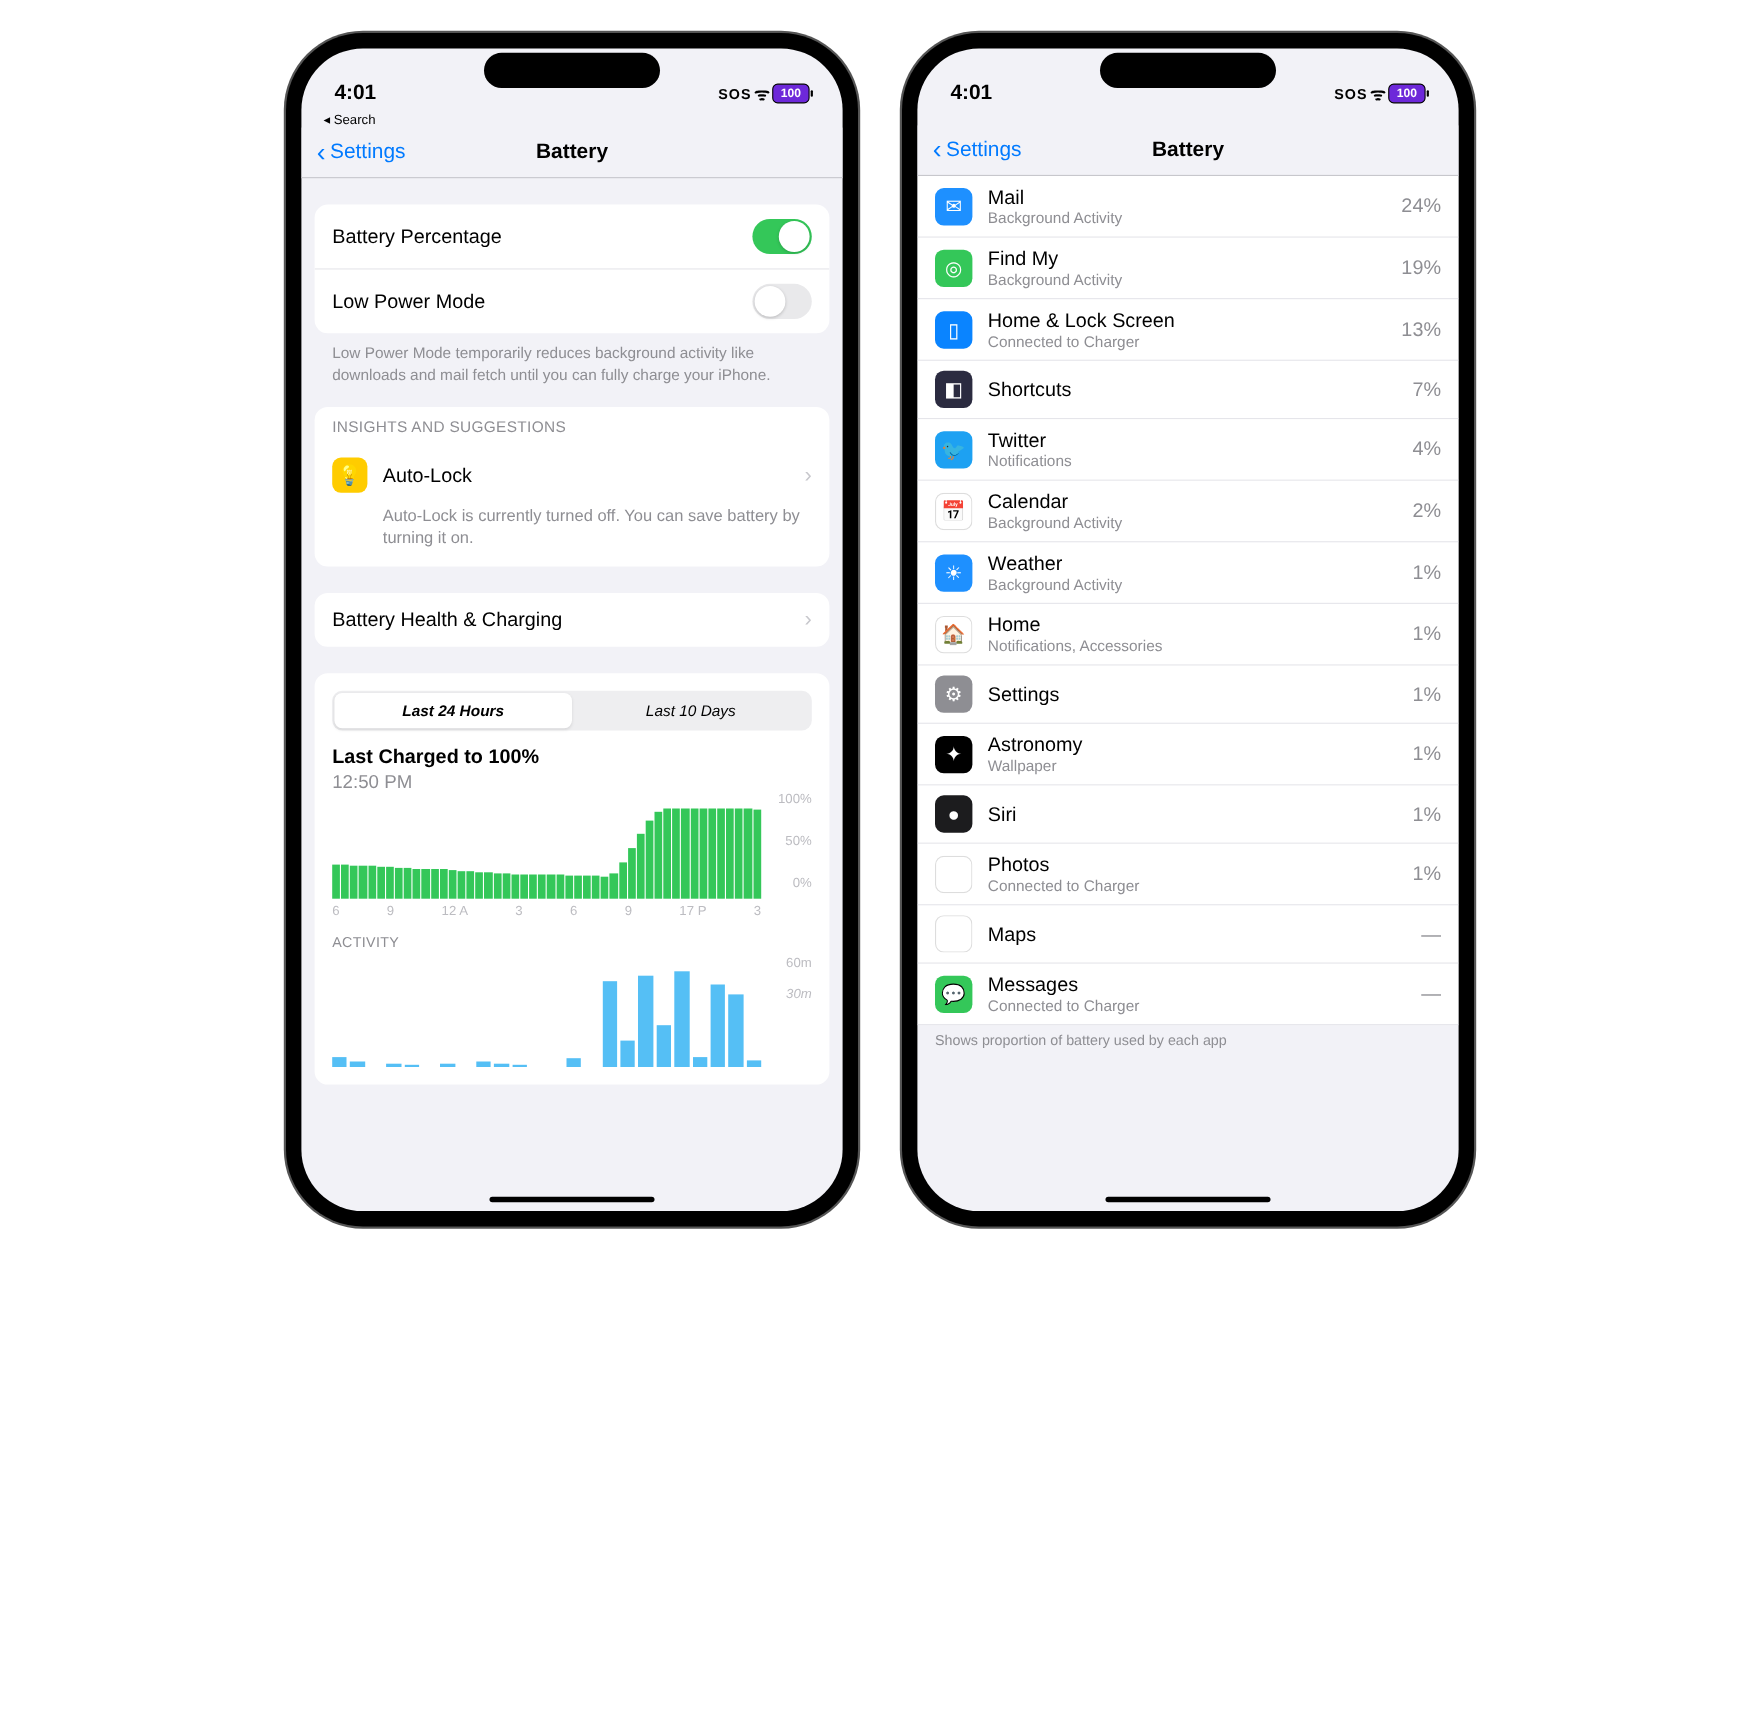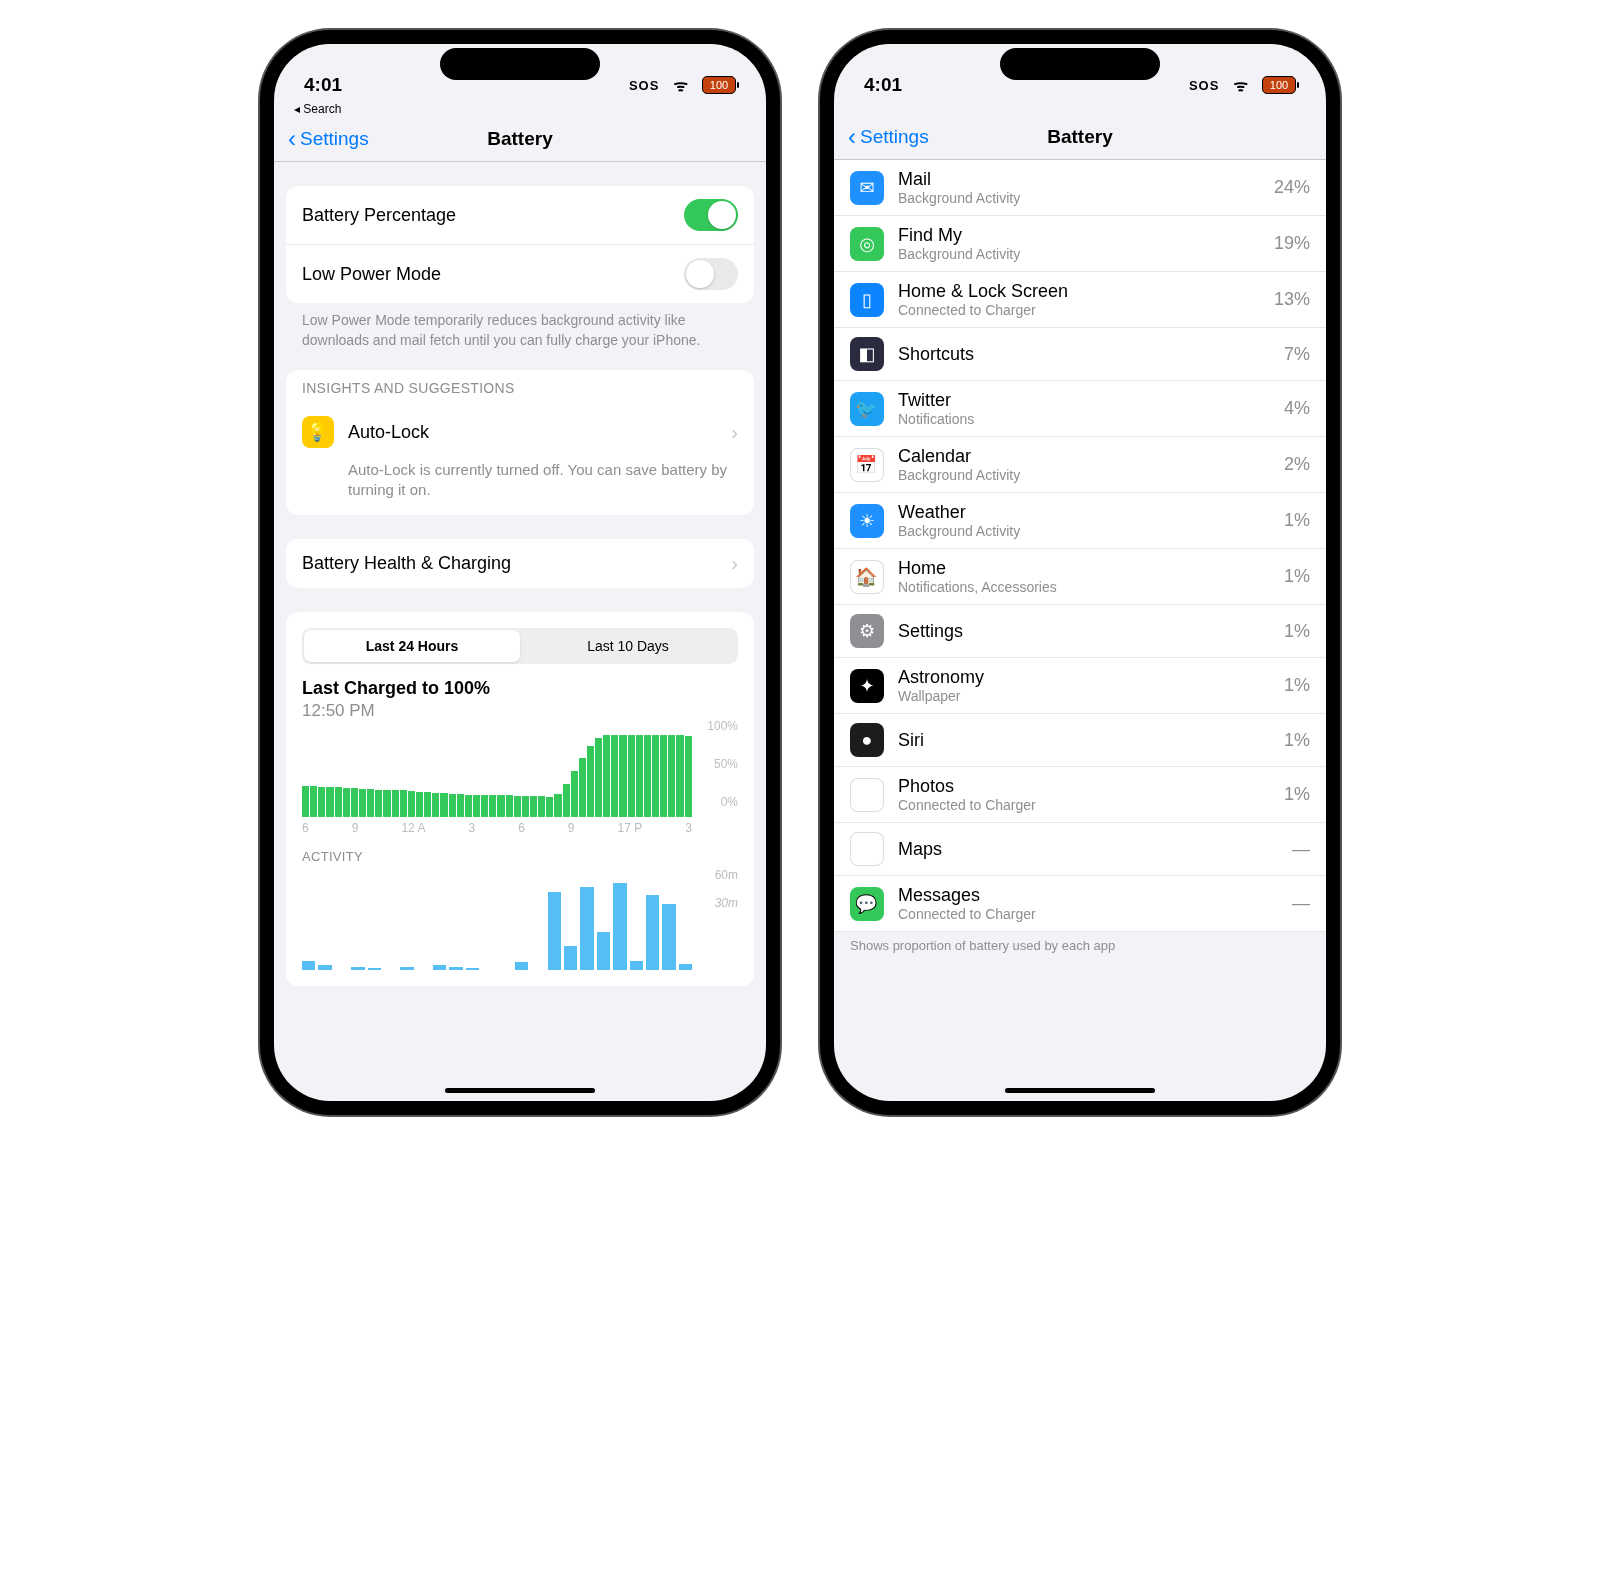--- a/index.html
+++ b/index.html
@@ -41,30 +41,30 @@
   }
   .status-bar {
     height: 56px;
     display: flex;
     justify-content: space-between;
     align-items: flex-end;
     padding: 0 30px 4px;
     font-weight: 600;
   }
   .status-time { font-size: 19px; font-weight: 700; }
-  .status-icons { display: flex; gap: 14px; align-items: center; font-size: 15px; font-weight: 700; }
+  .status-icons { display: flex; gap: 2px; align-items: center; font-size: 15px; font-weight: 700; }
   .sos { font-size: 13px; letter-spacing: 1px; }
   .wifi-icon { display: inline-block; font-size: 16px; }
   .battery-pill {
     display: inline-flex; align-items: center; justify-content: center;
     width: 34px; height: 18px;
     border: 1.5px solid #000; border-radius: 5px;
-    font-size: 11px; font-weight: 400;
+    font-size: 11px; font-weight: 700;
     position: relative;
-    background: #c2410c; color: #fff;
+    background: #6d28d9; color: #fff;
   }
   .battery-pill::after {
     content: ''; position: absolute; right: -4px; top: 5px;
     width: 2px; height: 6px; background: #000; border-radius: 1px;
   }
   .breadcrumb {
     font-size: 12px; padding: 2px 20px 0; color: #000;
   }
   .nav-bar {
     height: 46px;
@@ -145,20 +145,21 @@
   }
   .segmented {
     display: flex; background: #eeeef0;
     border-radius: 9px; padding: 2px;
     margin: 16px 0 14px;
   }
   .segment {
     flex: 1; text-align: center;
     padding: 8px; font-size: 14px; font-weight: 500;
     border-radius: 7px;
+    font-style: italic;
   }
   .segment.active { background: #fff; box-shadow: 0 1px 3px rgba(0,0,0,.1); font-weight: 600; }
   .charge-title { font-size: 18px; font-weight: 600; padding: 0 0 2px; }
   .charge-sub { font-size: 17px; color: #8e8e93; }
   .chart-label { font-size: 13px; color: #8e8e93; padding: 18px 0 6px; letter-spacing: 0.3px; }
   .chart-box { position: relative; height: 110px; }
   .chart-bars {
     position: absolute; left: 0; right: 46px; bottom: 14px; height: 82px;
     display: flex; align-items: flex-end; gap: 1px;
   }

